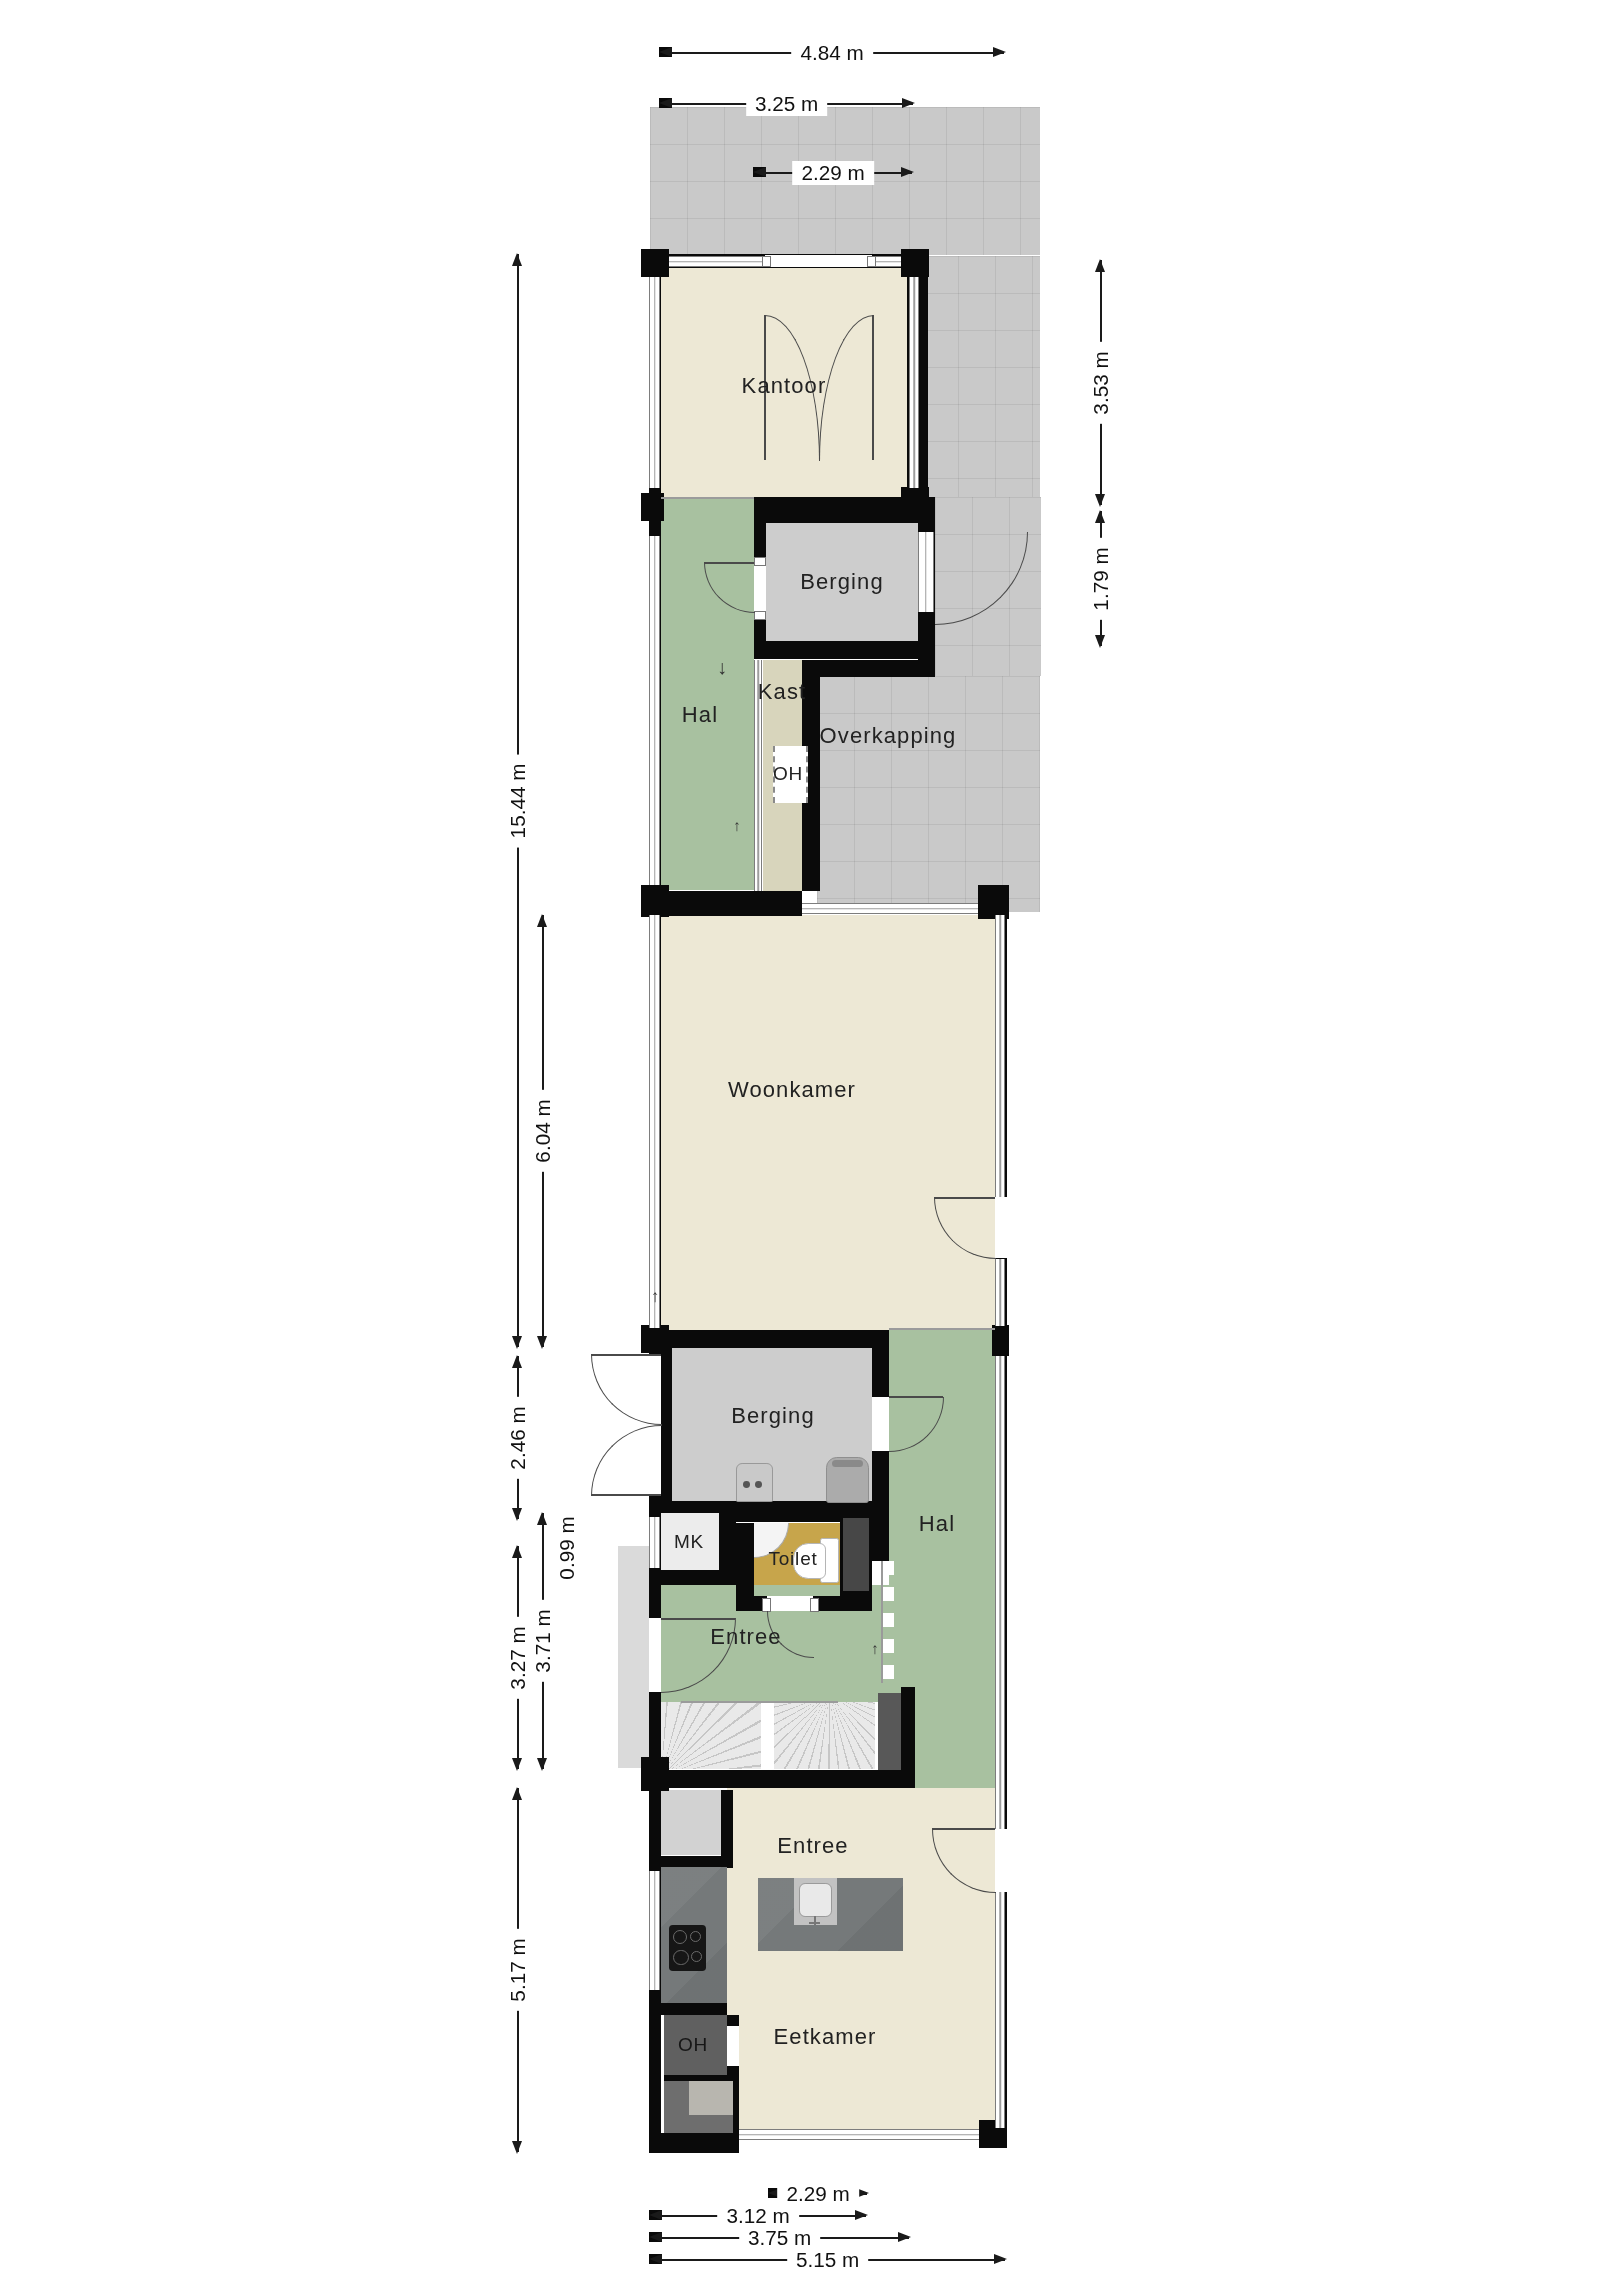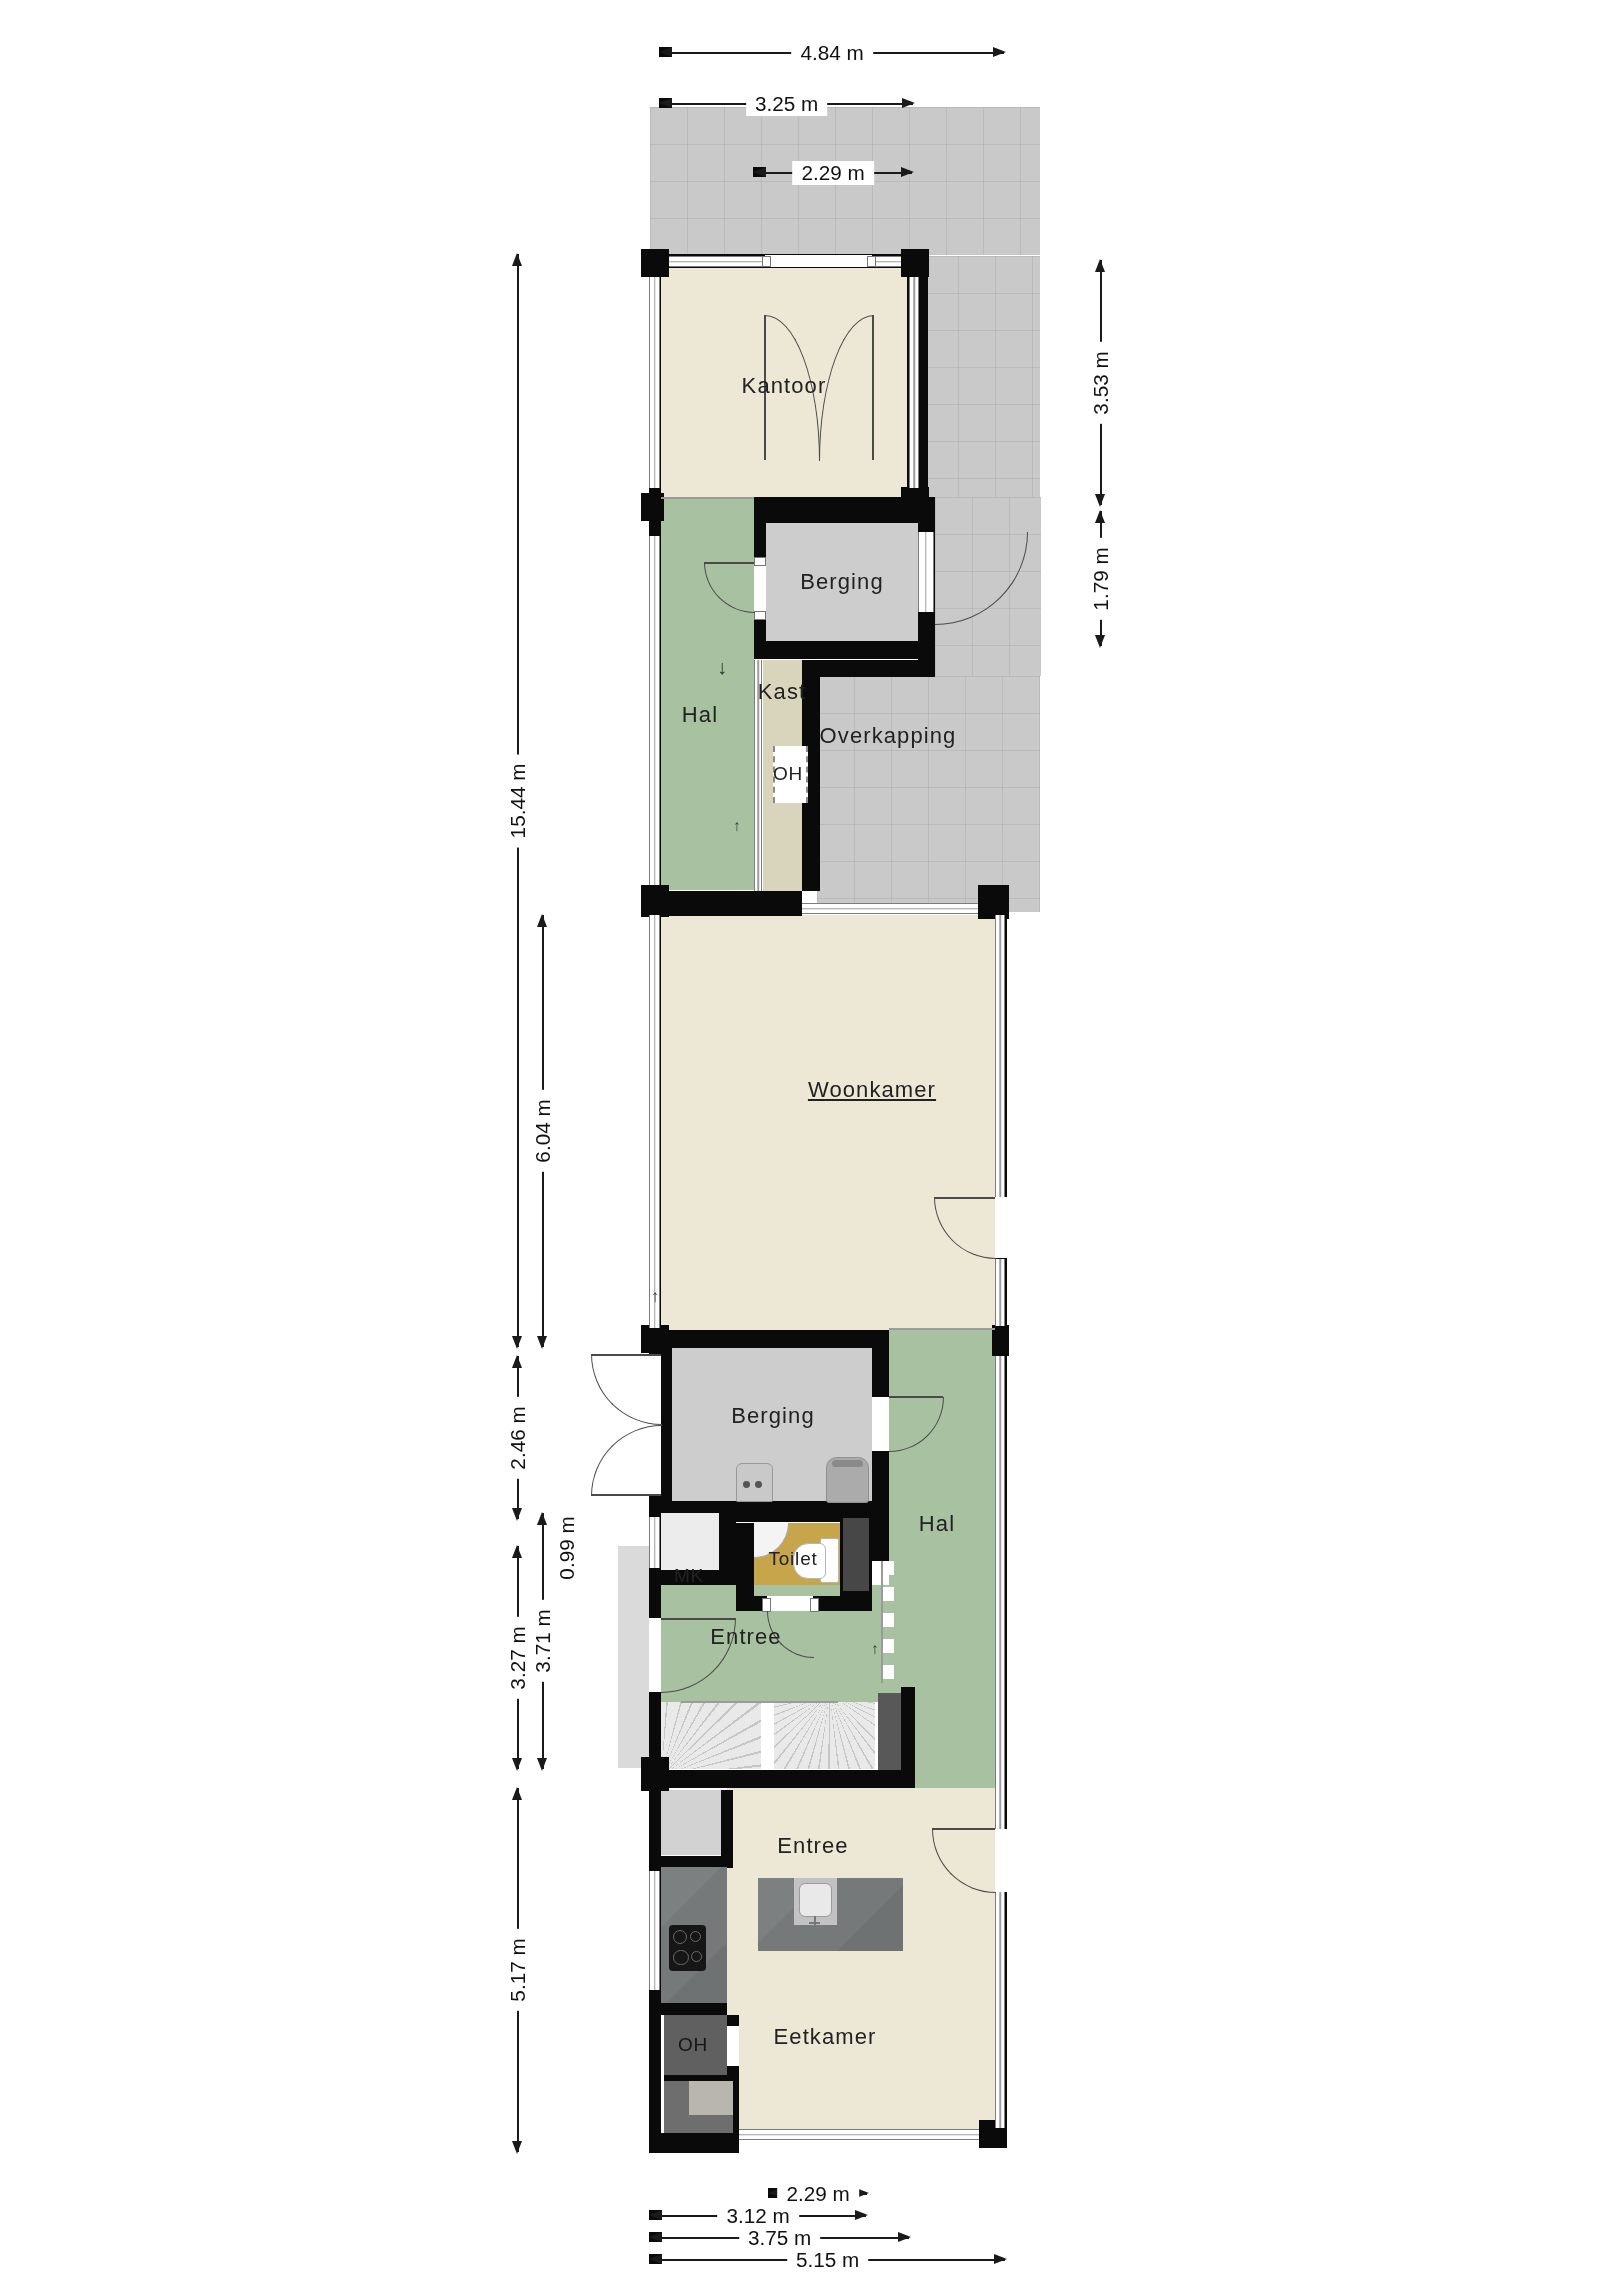--- a/index.html
+++ b/index.html
@@ -229,24 +229,24 @@
     <div class="abs" style="left:20px;top:38px;width:1.5px;height:9.2px;background:#777;"></div>
     <div class="abs" style="left:15.3px;top:44px;width:10.7px;height:1.5px;background:#777;"></div>
   </div>
 
   <span class="rl" style="left:784px;top:386px;">Kantoor</span>
   <span class="rl" style="left:842px;top:582px;">Berging</span>
   <span class="rl" style="left:700px;top:715px;">Hal</span>
   <span class="rl" style="left:782px;top:692px;">Kast</span>
   <span class="rl sm" style="left:788px;top:774px;">OH</span>
   <span class="rl" style="left:888px;top:736px;">Overkapping</span>
-  <span class="rl" style="left:872px;top:1090px;text-decoration:underline;">Woonkamer</span>
+  <span class="rl" style="left:792px;top:1090px;">Woonkamer</span>
   <span class="rl" style="left:773px;top:1416px;">Berging</span>
   <span class="rl" style="left:937px;top:1524px;">Hal</span>
-  <span class="rl sm" style="left:689px;top:1576px;">MK</span>
+  <span class="rl sm" style="left:689px;top:1542px;">MK</span>
   <span class="rl sm" style="left:793px;top:1559px;">Toilet</span>
   <span class="rl" style="left:746px;top:1637px;">Entree</span>
   <span class="rl" style="left:813px;top:1846px;">Entree</span>
   <span class="rl" style="left:825px;top:2037px;">Eetkamer</span>
   <span class="rl sm" style="left:693px;top:2045px;color:#161616;">OH</span>
 
   <span class="mark" style="left:722px;top:667px;">↓</span>
   <span class="mark" style="left:737px;top:826px;font-size:15.3px;">↑</span>
   <span class="mark" style="left:655px;top:1297px;font-size:17px;">↑</span>
   <span class="mark" style="left:875px;top:1649px;font-size:15.3px;">↑</span>

